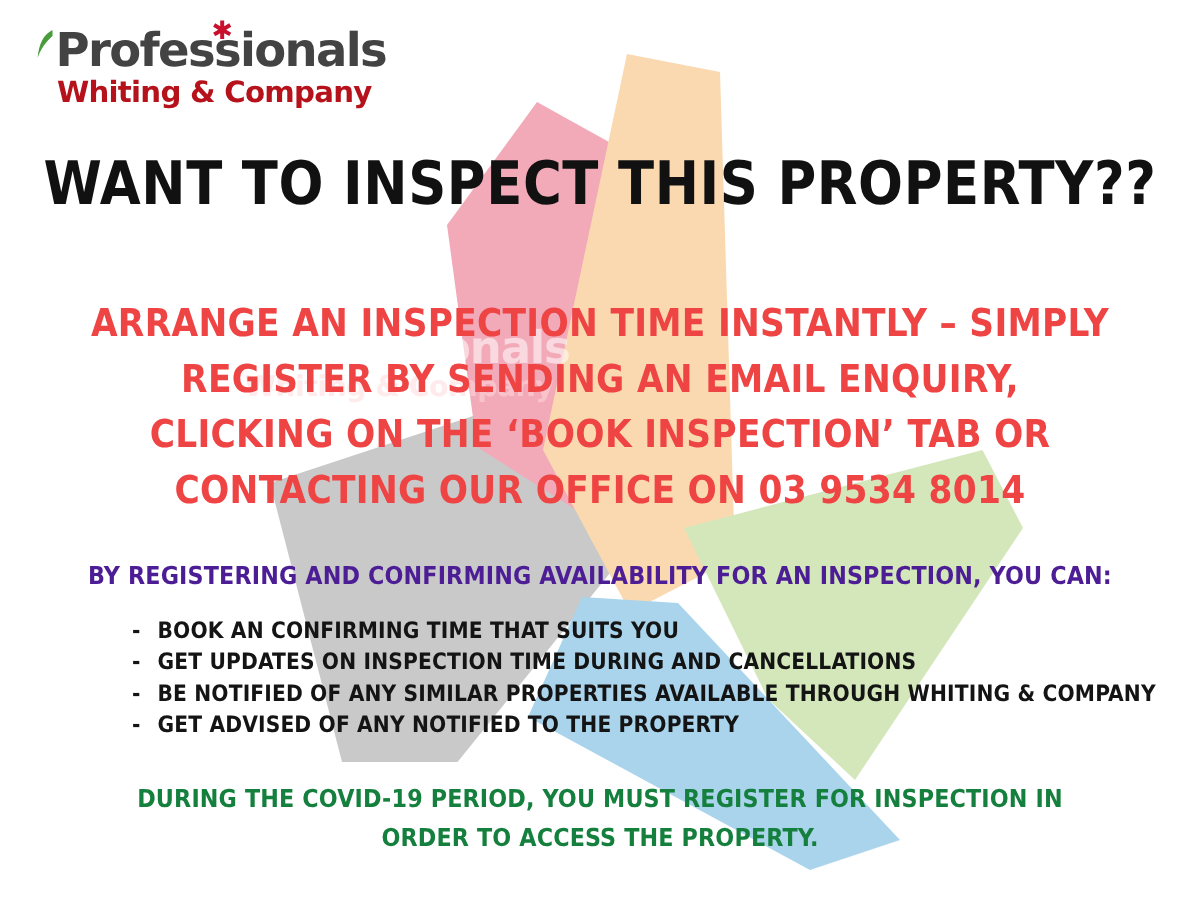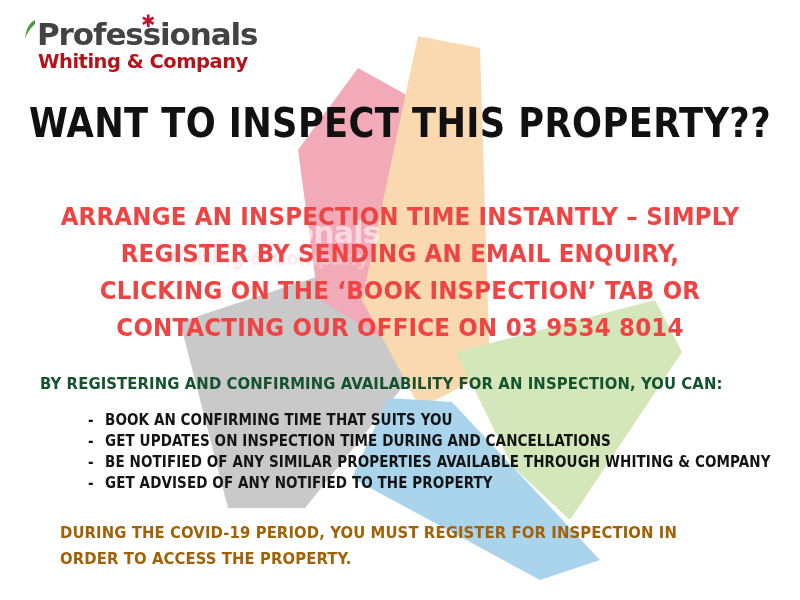--- a/index.html
+++ b/index.html
@@ -149,25 +149,26 @@
     line-height: 37px;
     letter-spacing: 0.2px;
     color: #ef4444;
   }
 
   #sub-intro {
     position: absolute;
     left: 40px;
     top: 374px;
     width: 720px;
+    text-align: center;
     font-weight: bold;
     font-size: 16.5px;
     line-height: 20px;
     letter-spacing: 0.1px;
-    color: #14532d;
+    color: #4c1d95;
   }
 
   #bullets {
     position: absolute;
     left: 88px;
     top: 410px;
     width: 700px;
     z-index: 4;
   }
   #bullets .bullet {
@@ -186,25 +187,26 @@
   }
   #bullets .bullet .btext {
     white-space: nowrap;
   }
 
   #footnote {
     position: absolute;
     left: 60px;
     top: 520px;
     width: 680px;
+    text-align: center;
     font-weight: bold;
     font-size: 16.5px;
     line-height: 26px;
     letter-spacing: 0.1px;
-    color: #a16207;
+    color: #15803d;
   }
 </style>
 </head>
 <body>
 
 <div id="poster">
 
   <svg id="star-bg" viewBox="0 0 800 600">
 
     <polygon points="392,252 455,322 305,508 228,508 180,322" fill="#c9c9c9"></polygon>

